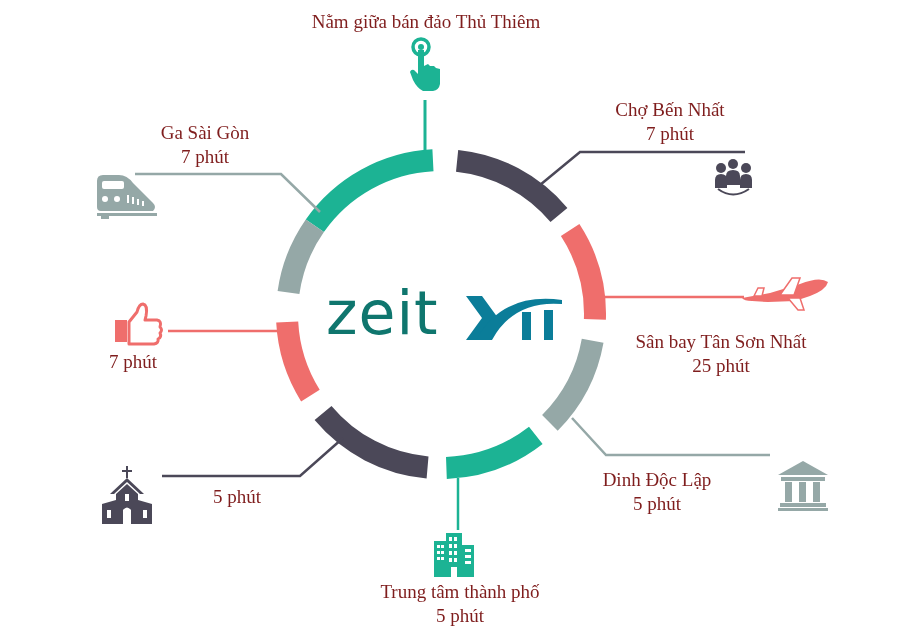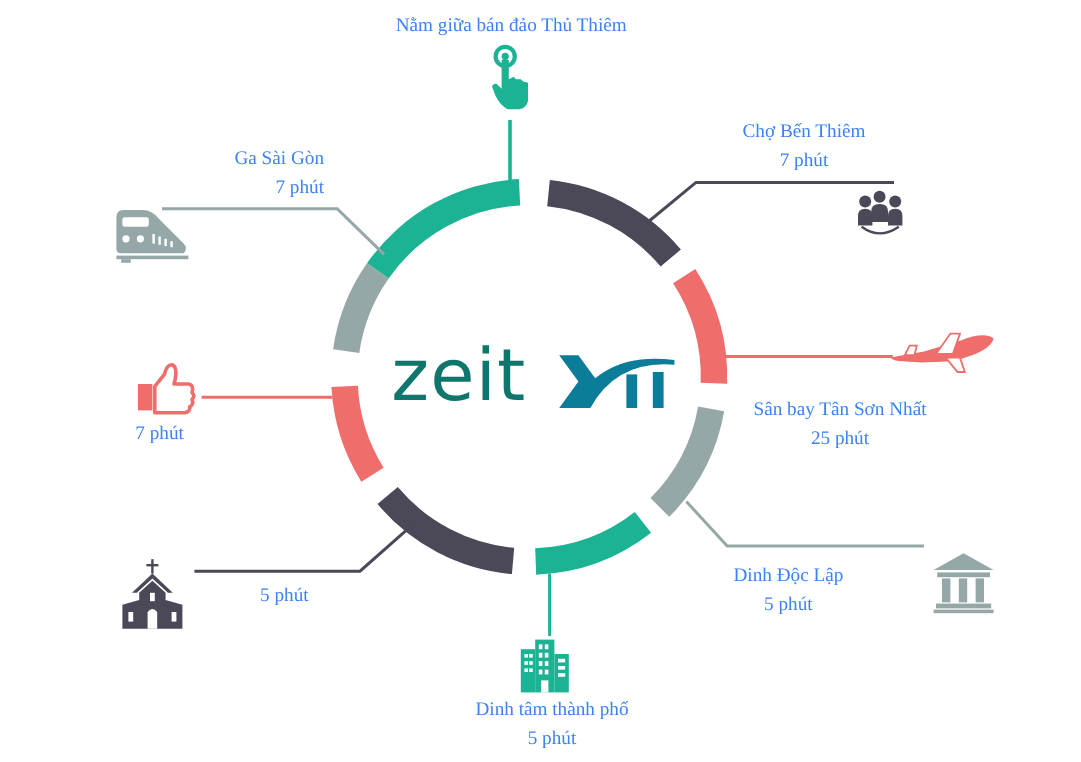--- a/index.html
+++ b/index.html
@@ -1,20 +1,20 @@
 <!DOCTYPE html>
 <html><head>
 <meta charset="utf-8">
 <style>
   html, body { margin: 0; padding: 0; background: #ffffff; }
   body { width: 901px; height: 635px; position: relative; overflow: hidden;
          font-family: "Liberation Serif", "DejaVu Serif", serif; }
   #stage { position: absolute; left: 0; top: 0; width: 901px; height: 635px; }
-  .label { position: absolute; text-align: center; color: #3b82f6;
-           font-size: 16px; line-height: 24px; font-weight: normal;
+  .label { position: absolute; text-align: center; color: #7f1d1d;
+           font-size: 19px; line-height: 24px; font-weight: normal;
            font-family: "Liberation Serif", "DejaVu Serif", serif; white-space: nowrap; }
   .label .name, .label .time { display: block; }
   .logo { position: absolute; left: 326px; top: 283px; height: 60px;
           font-family: "DejaVu Sans", "Liberation Sans", sans-serif;
           font-size: 60px; line-height: 60px; color: #0f766e; letter-spacing: 1px; }
 </style>
 </head>
 <body>
 
 <div id="stage">
@@ -150,45 +150,45 @@
     <path d="M14 52 Q40 4 100 12 L100 16 Q52 12 30 52 Z" fill="#0b7d99"></path>
     <rect x="60" y="24" width="9" height="28" fill="#0b7d99"></rect>
     <rect x="82" y="22" width="9" height="30" fill="#0b7d99"></rect>
   </svg>
 
   <div class="label" style="left:276px; top:10px; width:300px;">
     <span class="name">Nằm giữa bán đảo Thủ Thiêm</span>
   </div>
 
   <div class="label" style="left:590px; top:98px; width:160px;">
-    <span class="name">Chợ Bến Thiêm</span>
+    <span class="name">Chợ Bến Nhất</span>
     <span class="time">7 phút</span>
   </div>
 
-  <div class="label" style="left:580px; top:330px; width:240px;text-align:center;">
+  <div class="label" style="left:601px; top:330px; width:240px;text-align:center;">
     <span class="name">Sân bay Tân Sơn Nhất</span>
     <span class="time">25 phút</span>
   </div>
 
   <div class="label" style="left:582px; top:468px; width:150px;">
     <span class="name">Dinh Độc Lập</span>
     <span class="time">5 phút</span>
   </div>
 
   <div class="label" style="left:360px; top:580px; width:200px;">
-    <span class="name">Dinh tâm thành phố</span>
+    <span class="name">Trung tâm thành phố</span>
     <span class="time">5 phút</span>
   </div>
 
   <div class="label" style="left:152px; top:485px; width:170px;">
     <span class="time">5 phút</span>
   </div>
 
   <div class="label" style="left:68px; top:350px; width:130px;">
     <span class="time">7 phút</span>
   </div>
 
-  <div class="label" style="left:140px; top:121px; width:130px;text-align:right;">
+  <div class="label" style="left:140px; top:121px; width:130px;">
     <span class="name">Ga Sài Gòn</span>
     <span class="time">7 phút</span>
   </div>
 
 </div>
 
 </body></html>

